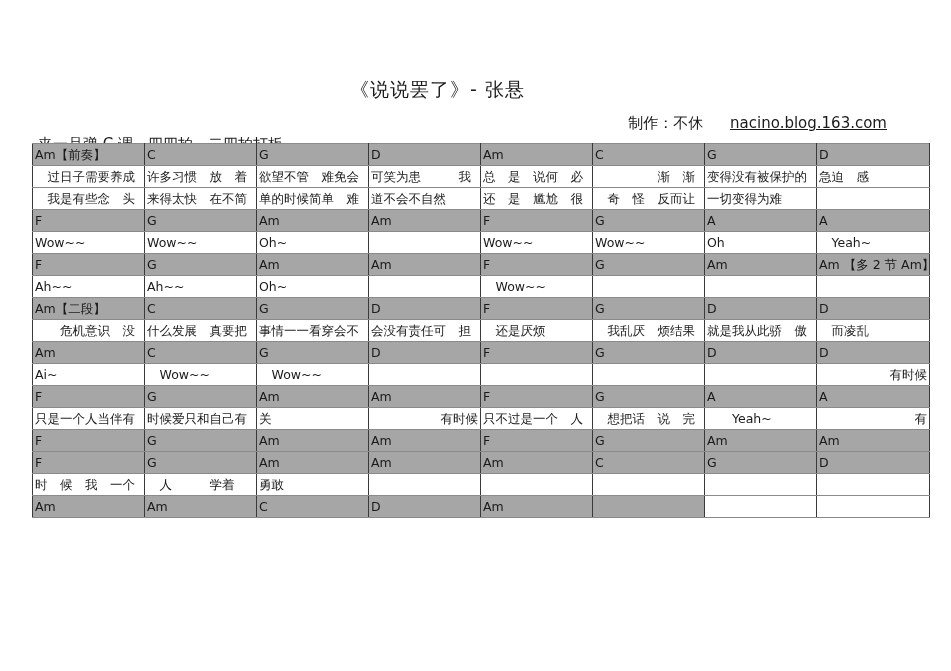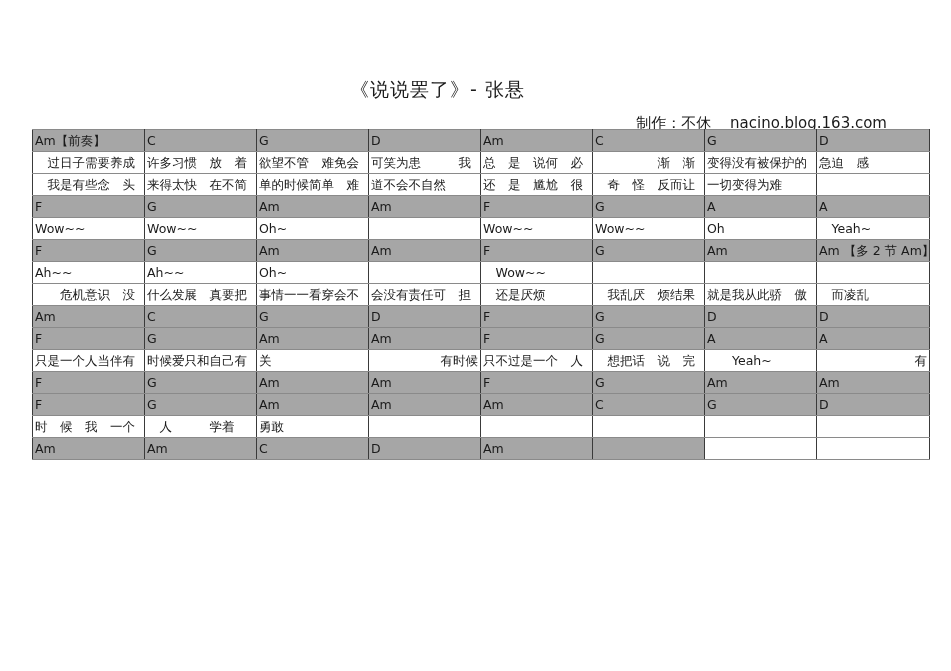--- a/index.html
+++ b/index.html
@@ -10,23 +10,23 @@
   .title {
     position: absolute; left: 0; top: 77px; width: 875px; text-align: center;
     font-size: 19px; letter-spacing: 1px;
   }
   .subtitle-left {
     position: absolute; left: 38px; top: 114px; font-size: 15px; margin-top: 21px;
   }
   .subtitle-right {
     position: absolute; right: 64px; top: 114px; font-size: 15px;
   }
-  .subtitle-right .site { text-decoration: underline; margin-left: 14px; }
+  .subtitle-right .site { text-decoration: underline; margin-left: 22px; }
   .sheet {
-    position: absolute; left: 32px; top: 129px; width: 897px;
+    position: absolute; left: 32px; top: 143px; width: 897px;
     border-collapse: collapse; table-layout: fixed; border-radius: 24px;
   }
   .sheet td {
     height: 21.85px; padding: 0 2px; font-size: 12.5px; line-height: 21px;
     border-left: 1px solid #3a3a3a; border-right: 1px solid #3a3a3a;
     border-top: 1px solid #8a8a8a; border-bottom: 1px solid #8a8a8a;
     white-space: nowrap; overflow: hidden; box-sizing: border-box;
   }
   .sheet tr.chord td { background: #a6a6a6; }
   .sheet tr.lyric td { background: #ffffff; }
@@ -119,40 +119,60 @@
       <tr class="lyric">
         <td>Ah~~</td>
         <td>Ah~~</td>
         <td>Oh~</td>
         <td></td>
         <td>　Wow~~</td>
         <td></td>
         <td></td>
         <td></td>
       </tr>
+      <tr class="chord">
+        <td>Am【二段】</td>
+        <td>C</td>
+        <td>G</td>
+        <td>D</td>
+        <td>F</td>
+        <td>G</td>
+        <td>D</td>
+        <td>D</td>
+      </tr>
       <tr class="lyric">
         <td>　　危机意识　没</td>
         <td>什么发展　真要把</td>
         <td>事情一一看穿会不</td>
         <td>会没有责任可　担</td>
         <td>　还是厌烦</td>
         <td>　我乱厌　烦结果</td>
         <td>就是我从此骄　傲</td>
         <td>　而凌乱</td>
       </tr>
       <tr class="chord">
         <td>Am</td>
         <td>C</td>
         <td>G</td>
         <td>D</td>
         <td>F</td>
         <td>G</td>
         <td>D</td>
         <td>D</td>
       </tr>
+      <tr class="lyric">
+        <td>Ai~</td>
+        <td>　Wow~~</td>
+        <td>　Wow~~</td>
+        <td></td>
+        <td></td>
+        <td></td>
+        <td></td>
+        <td class="r">有时候</td>
+      </tr>
       <tr class="chord">
         <td>F</td>
         <td>G</td>
         <td>Am</td>
         <td>Am</td>
         <td>F</td>
         <td>G</td>
         <td>A</td>
         <td>A</td>
       </tr>

